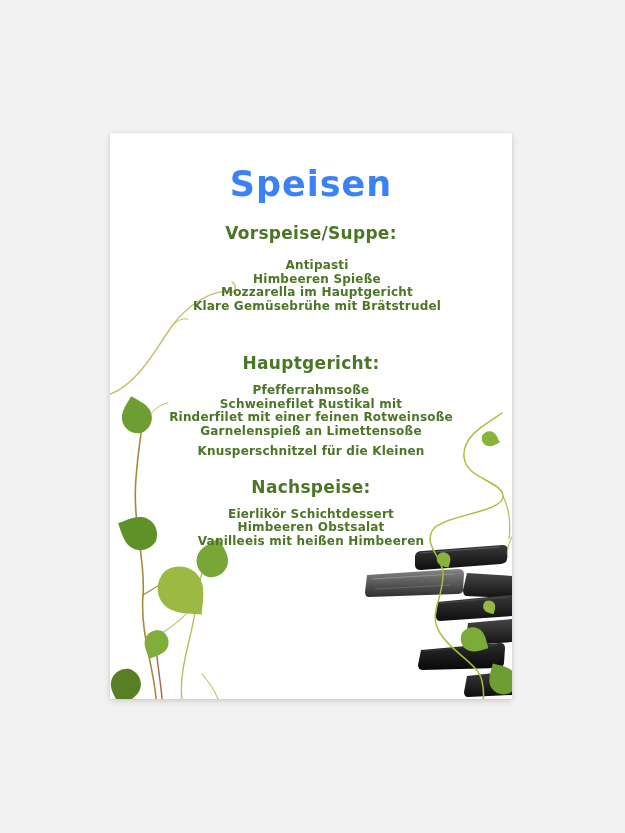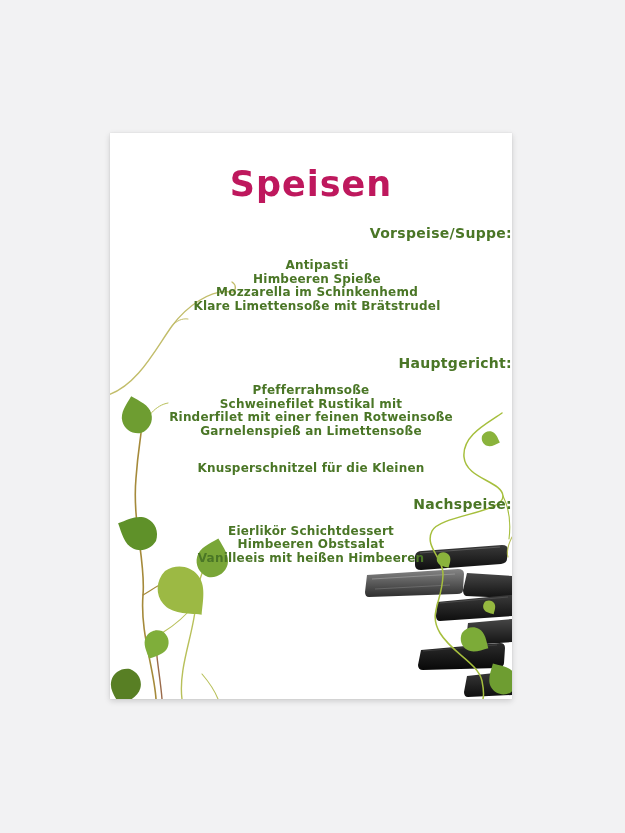--- a/index.html
+++ b/index.html
@@ -27,41 +27,40 @@
     position:relative;z-index:2;
     text-align:center;
     color:#4a7626;
     font-weight:700;
   }
   .title{
     margin:30px 0 0 0;
     font-size:35px;
     line-height:42px;
     letter-spacing:1px;
-    color:#be185d;
+    color:#3b82f6;
     font-weight:700;
   }
   .heading{
-    font-size:14px;
+    font-size:17px;
     line-height:16px;
     letter-spacing:0.3px;
-    text-align:right;
   }
   .h-starters{margin-top:20px;}
   .h-main{margin-top:42px;}
   .h-dessert{margin-top:20px;}
   .lines{margin-top:13px;}
   .lines-starters{margin-top:18px;padding-left:12px;}
   .line{
     font-size:12px;
     line-height:13.5px;
     letter-spacing:0.2px;
   }
   .note{
-    margin-top:24px;
+    margin-top:7px;
     font-size:12px;
     line-height:13.5px;
     letter-spacing:0.2px;
   }
 </style>
 </head>
 <body>
 
 <div class="stage">
 
@@ -138,22 +137,22 @@
       </g>
     </svg>
 
     <div class="menu">
       <h1 class="title">Speisen</h1>
 
       <div class="heading h-starters">Vorspeise/Suppe:</div>
       <div class="lines lines-starters">
         <div class="line">Antipasti</div>
         <div class="line">Himbeeren Spieße</div>
-        <div class="line">Mozzarella im Schinkenhemd</div>
-        <div class="line">Klare Limettensoße mit Brätstrudel</div>
+        <div class="line">Mozzarella im Hauptgericht</div>
+        <div class="line">Klare Gemüsebrühe mit Brätstrudel</div>
       </div>
 
       <div class="heading h-main">Hauptgericht:</div>
       <div class="lines">
         <div class="line">Pfefferrahmsoße</div>
         <div class="line">Schweinefilet Rustikal mit</div>
         <div class="line">Rinderfilet mit einer feinen Rotweinsoße</div>
         <div class="line">Garnelenspieß an Limettensoße</div>
       </div>
       <div class="note">Knusperschnitzel für die Kleinen</div>

